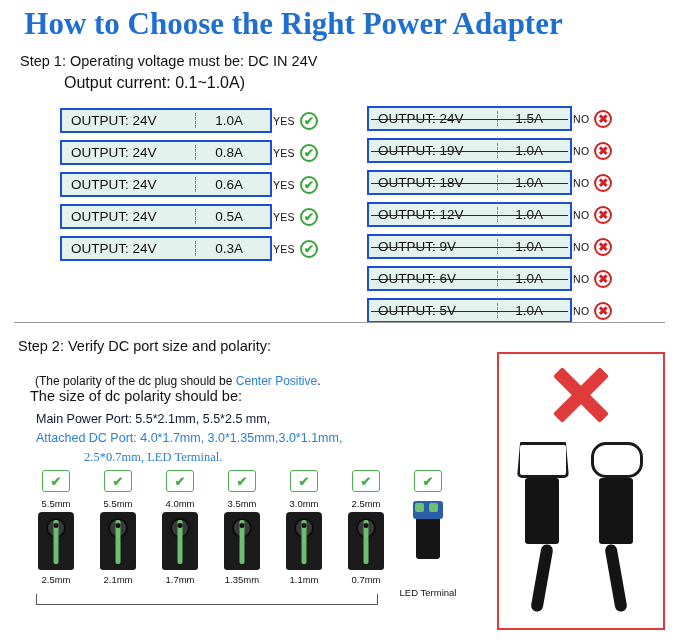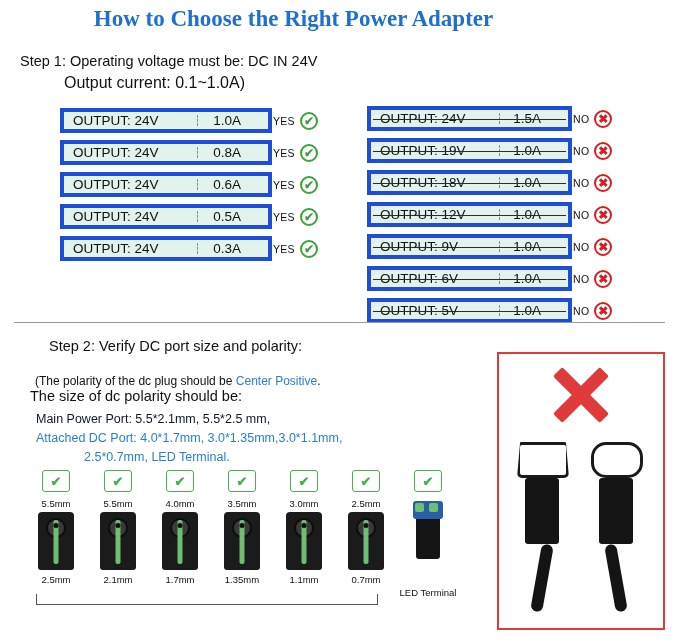--- a/index.html
+++ b/index.html
@@ -14,21 +14,21 @@
     font-family: "Liberation Sans", sans-serif;
     color: #111111;
     overflow: hidden;
   }
   .title {
     position: absolute;
     top: 6px;
     left: 0;
     width: 587px;
     text-align: center;
-    font-size: 23px;
+    font-size: 31px;
     font-weight: bold;
     color: #1f6fd0;
     font-family: "Liberation Serif", serif;
   }
   .step1-line1 {
     position: absolute;
     top: 53px;
     left: 20px;
     font-size: 14.5px;
   }
@@ -44,21 +44,21 @@
   .col-right { position: absolute; top: 106px; left: 367px; }
 
   .row {
     display: flex;
     align-items: center;
     margin-bottom: 7px;
     position: relative;
   }
   .chip {
     background: #e3f2ec;
-    border: 4px solid #1d4ed8;
+    border: 2px solid #1d4ed8;
     height: 25px;
     display: flex;
     align-items: center;
     justify-content: space-between;
     padding: 0 9px;
     box-sizing: border-box;
     font-size: 13.5px;
     color: #111;
     position: relative;
   }
@@ -109,21 +109,20 @@
     top: 322px;
     width: 651px;
     border-top: 1px solid #9a9a9a;
   }
 
   .step2-title {
     position: absolute;
     top: 338px;
     left: 18px;
     font-size: 14.5px;
-    margin-left: 31px;
   }
   .polarity {
     position: absolute;
     top: 374px;
     left: 35px;
     font-size: 12px;
   }
   .polarity .accent { color: #2a7fd4; }
   .size-head {
     position: absolute;
@@ -144,20 +143,21 @@
     left: 36px;
     font-size: 12.5px;
     color: #2a7fd4;
   }
   .size-l3 {
     position: absolute;
     top: 450px;
     left: 84px;
     font-size: 12.5px;
     color: #2a7fd4;
+    font-family: Liberation Serif, serif;
   }
 
   
   .connectors {
     position: absolute;
     top: 470px;
     left: 30px;
     width: 430px;
     display: flex;
     gap: 10px;

